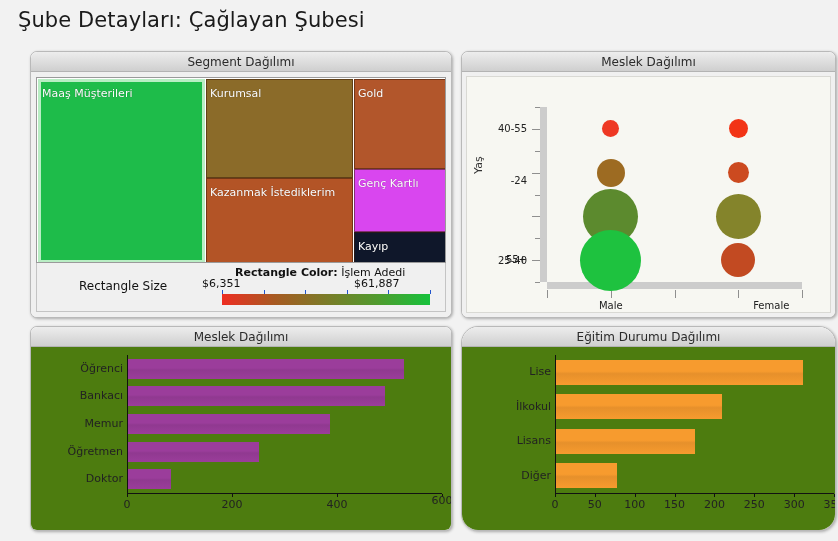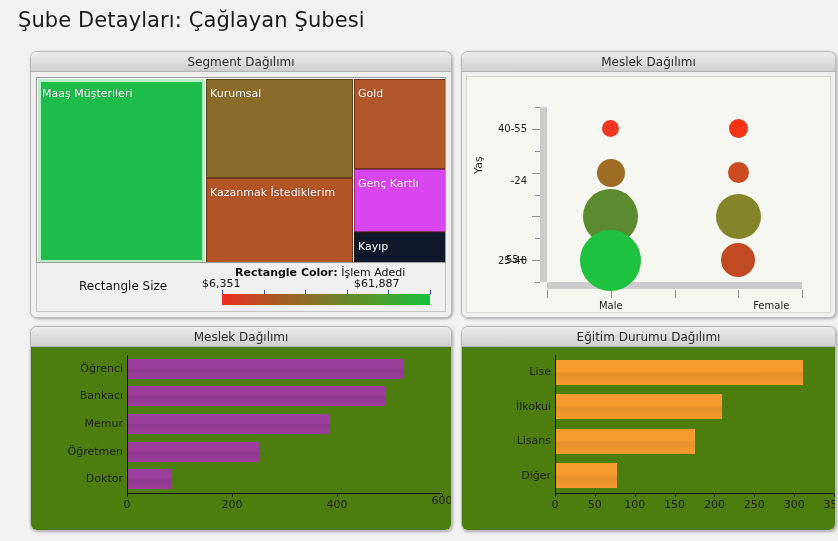--- a/index.html
+++ b/index.html
@@ -201,21 +201,21 @@
     font-size: 12px; color: #333;
   }
   .bubble {
     position: absolute;
     border-radius: 50%;
   }
 
   
   #bar1-panel { left: 30px; top: 326px; width: 422px; height: 205px; }
   #bar1-body { height: 184px; }
-  #bar2-panel { left: 461px; top: 326px; width: 375px; height: 205px; }
+  #bar2-panel { left: 461px; top: 326px; width: 375px; height: 205px; border-radius: 17px; }
   #bar2-body { height: 184px; }
   .bar-plot { position: relative; width: 100%; height: 100%; background: #4d7c0f; }
   .bar-cat-label {
     position: absolute;
     text-align: right;
     font-size: 11px; color: #222;
     white-space: nowrap;
   }
   .bar-rect {
     position: absolute;

